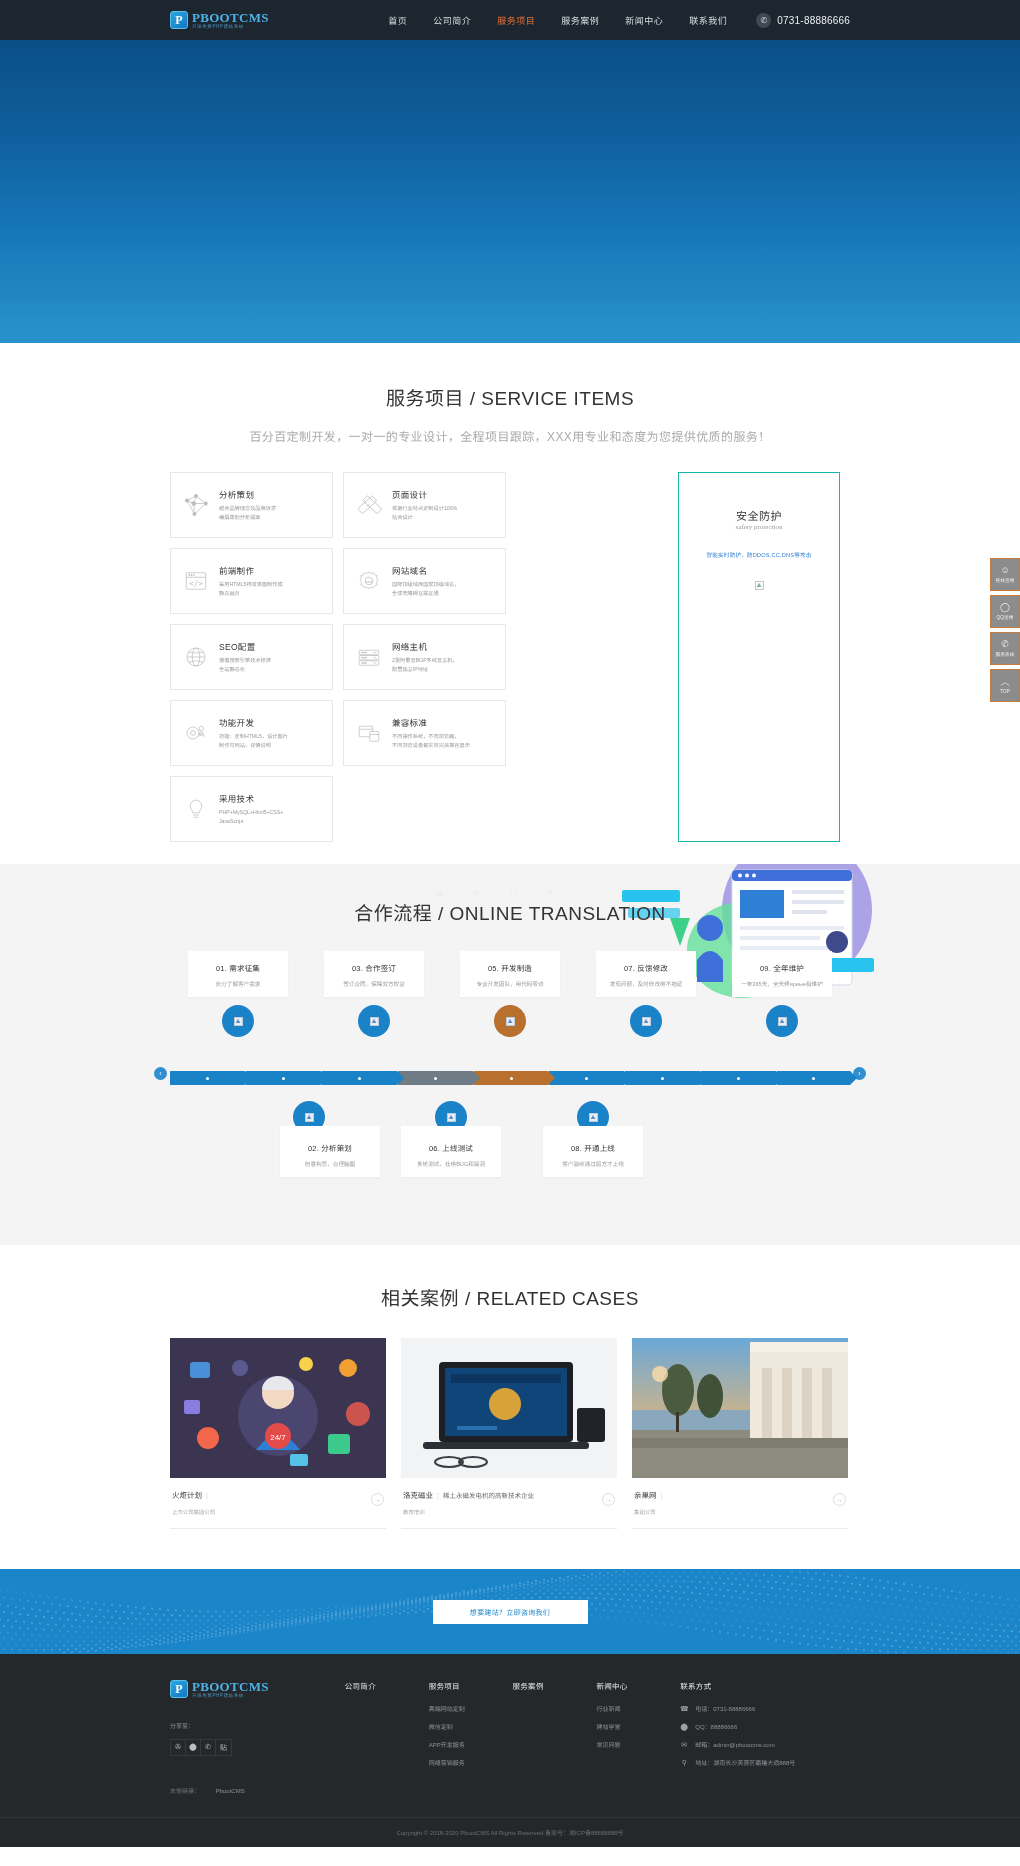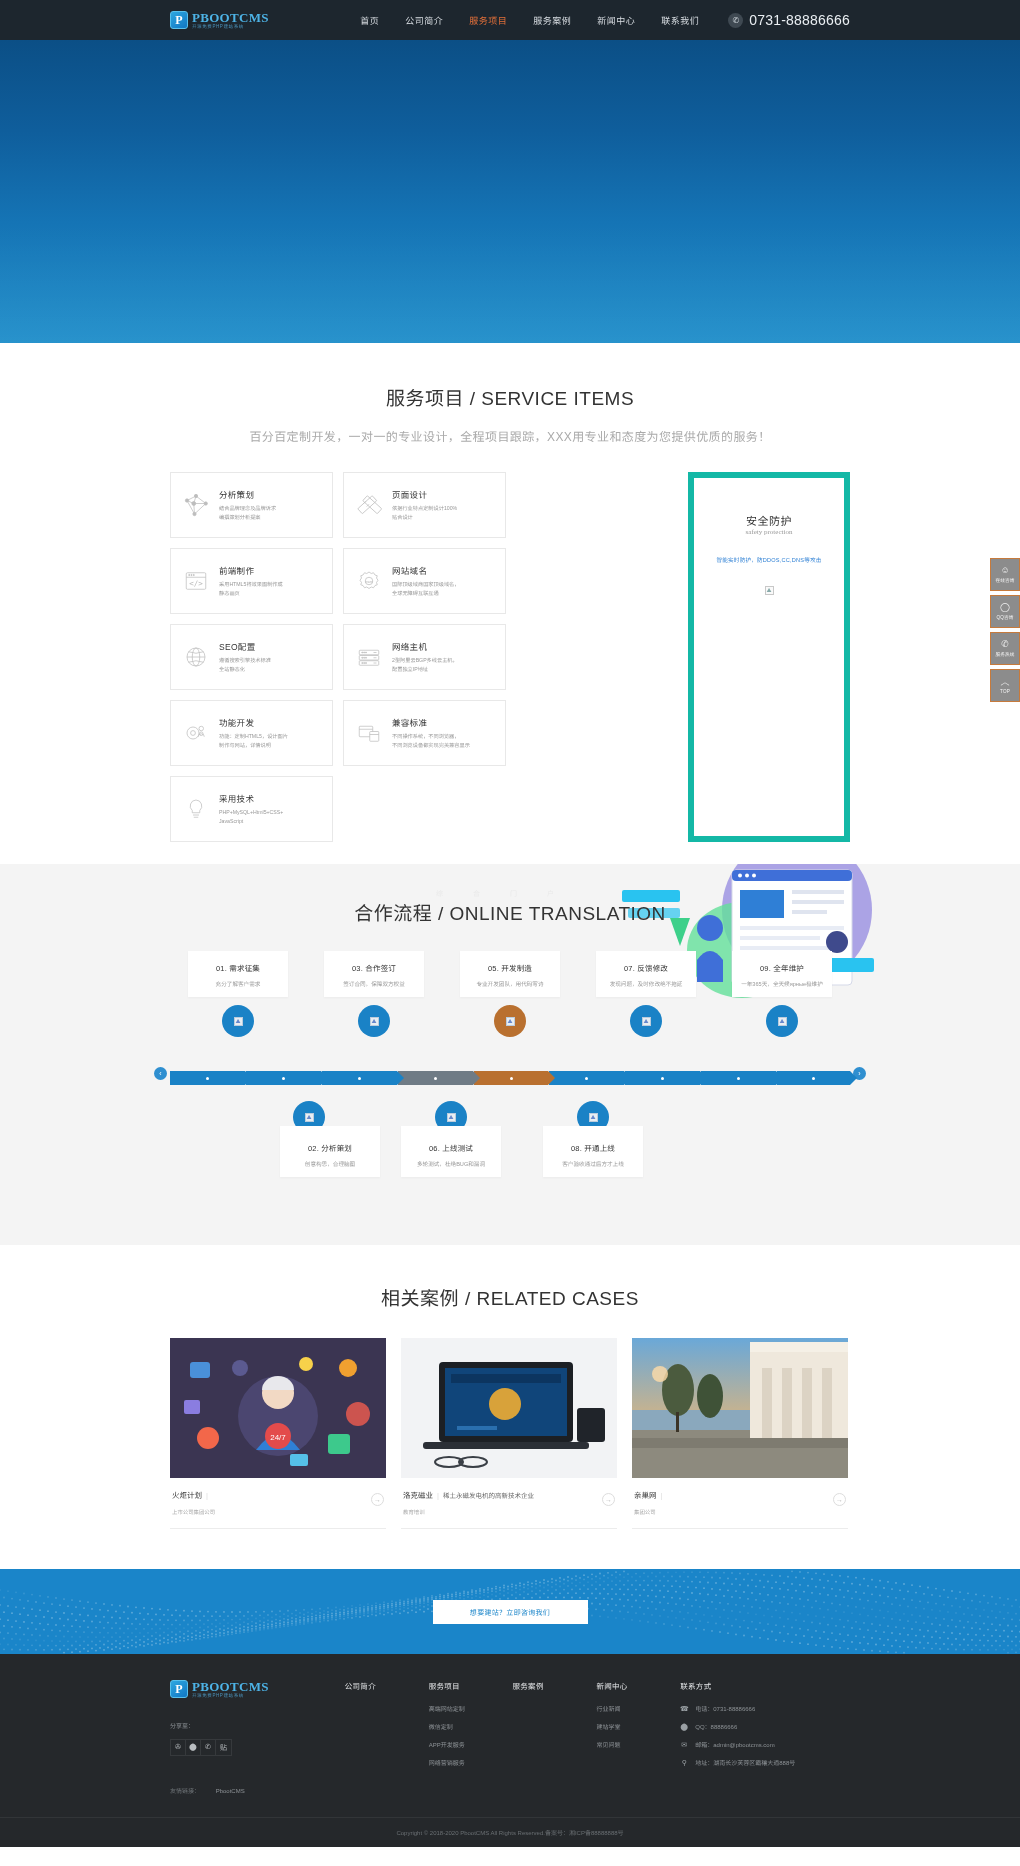--- a/index.html
+++ b/index.html
@@ -38,21 +38,21 @@
   .nav-item {
     font-size:9px; color:#d8dde2; padding:0 13px; cursor:pointer;
     letter-spacing:.5px; white-space:nowrap;
   }
   .nav-item.active { color:#e4703a; }
   .tel { display:flex; align-items:center; gap:6px; margin-left:16px; }
   .tel-icon {
     width:15px;height:15px;border-radius:50%;background:#3f4952;
     display:flex;align-items:center;justify-content:center;color:#cfd6dc;font-size:8px;
   }
-  .tel-num { font-size:14px; color:#e9eef2; font-family:"Liberation Sans",sans-serif; letter-spacing:.2px; }
+  .tel-num { font-size:10px; color:#e9eef2; font-family:"Liberation Sans",sans-serif; letter-spacing:.2px; }
 
   
   .banner {
     width:1020px;height:303px;
     background:linear-gradient(180deg,#0b4f86 0%,#0f5e9c 30%,#1574b5 60%,#1b8cc9 100%);
     position:relative; overflow:hidden;
   }
   .banner:after{
     content:"";position:absolute;left:0;bottom:0;width:100%;height:120px;
     background:linear-gradient(180deg,rgba(255,255,255,0) 0%,rgba(255,255,255,.06) 100%);
@@ -61,34 +61,34 @@
   
   .sec-title { text-align:center; }
   .sec-title h2 {
     font-size:19px; font-weight:normal; color:#333; letter-spacing:.5px;
     font-family:"Liberation Sans",sans-serif;
   }
   .sec-title p { font-size:12px; color:#aaa; margin-top:17px; letter-spacing:.4px; }
 
   
   .service-sec { background:#fff; padding:40px 0 22px; }
-  .service-grid { margin-top:28px; display:flex; gap:10px; }
+  .service-grid { margin-top:28px; display:flex; }
   .service-left { width:508px; display:flex; flex-wrap:wrap; gap:10px; }
   .svc-card {
     width:163px;height:66px;border:1px solid #e8e8e8;background:#fff;
     display:flex; align-items:center; padding:0 9px; gap:7px; cursor:pointer;
   }
   .svc-icon { width:32px;height:32px;flex:none;color:#bdbdbd; display:flex;align-items:center;justify-content:center; }
   .svc-icon svg { width:30px;height:30px; }
   .svc-txt { overflow:hidden; }
   .svc-name { font-size:8.5px; color:#333; margin-bottom:4px; letter-spacing:.3px; }
   .svc-desc { font-size:5.2px; color:#999; line-height:1.75; }
 
   .safety-card {
-    width:162px; border:6px solid #14b8a6; background:#fff;
+    width:162px; border:1px solid #14b8a6; background:#fff;
     display:flex; flex-direction:column; align-items:center; padding-top:34px; cursor:pointer;
   }
   .safety-title { font-size:11px; color:#333; letter-spacing:.5px; }
   .safety-sub { font-size:7px; color:#999; font-family:"Liberation Serif",serif; }
   .safety-desc { font-size:5.6px; color:#2c7fd4; margin-top:20px; letter-spacing:.2px; }
   .broken-img {
     width:9px;height:9px;margin-top:22px;border:1px solid #c8c8c8;
     display:flex;align-items:center;justify-content:center;font-size:6px;color:#8aa;
     background:#fafafa;
   }

